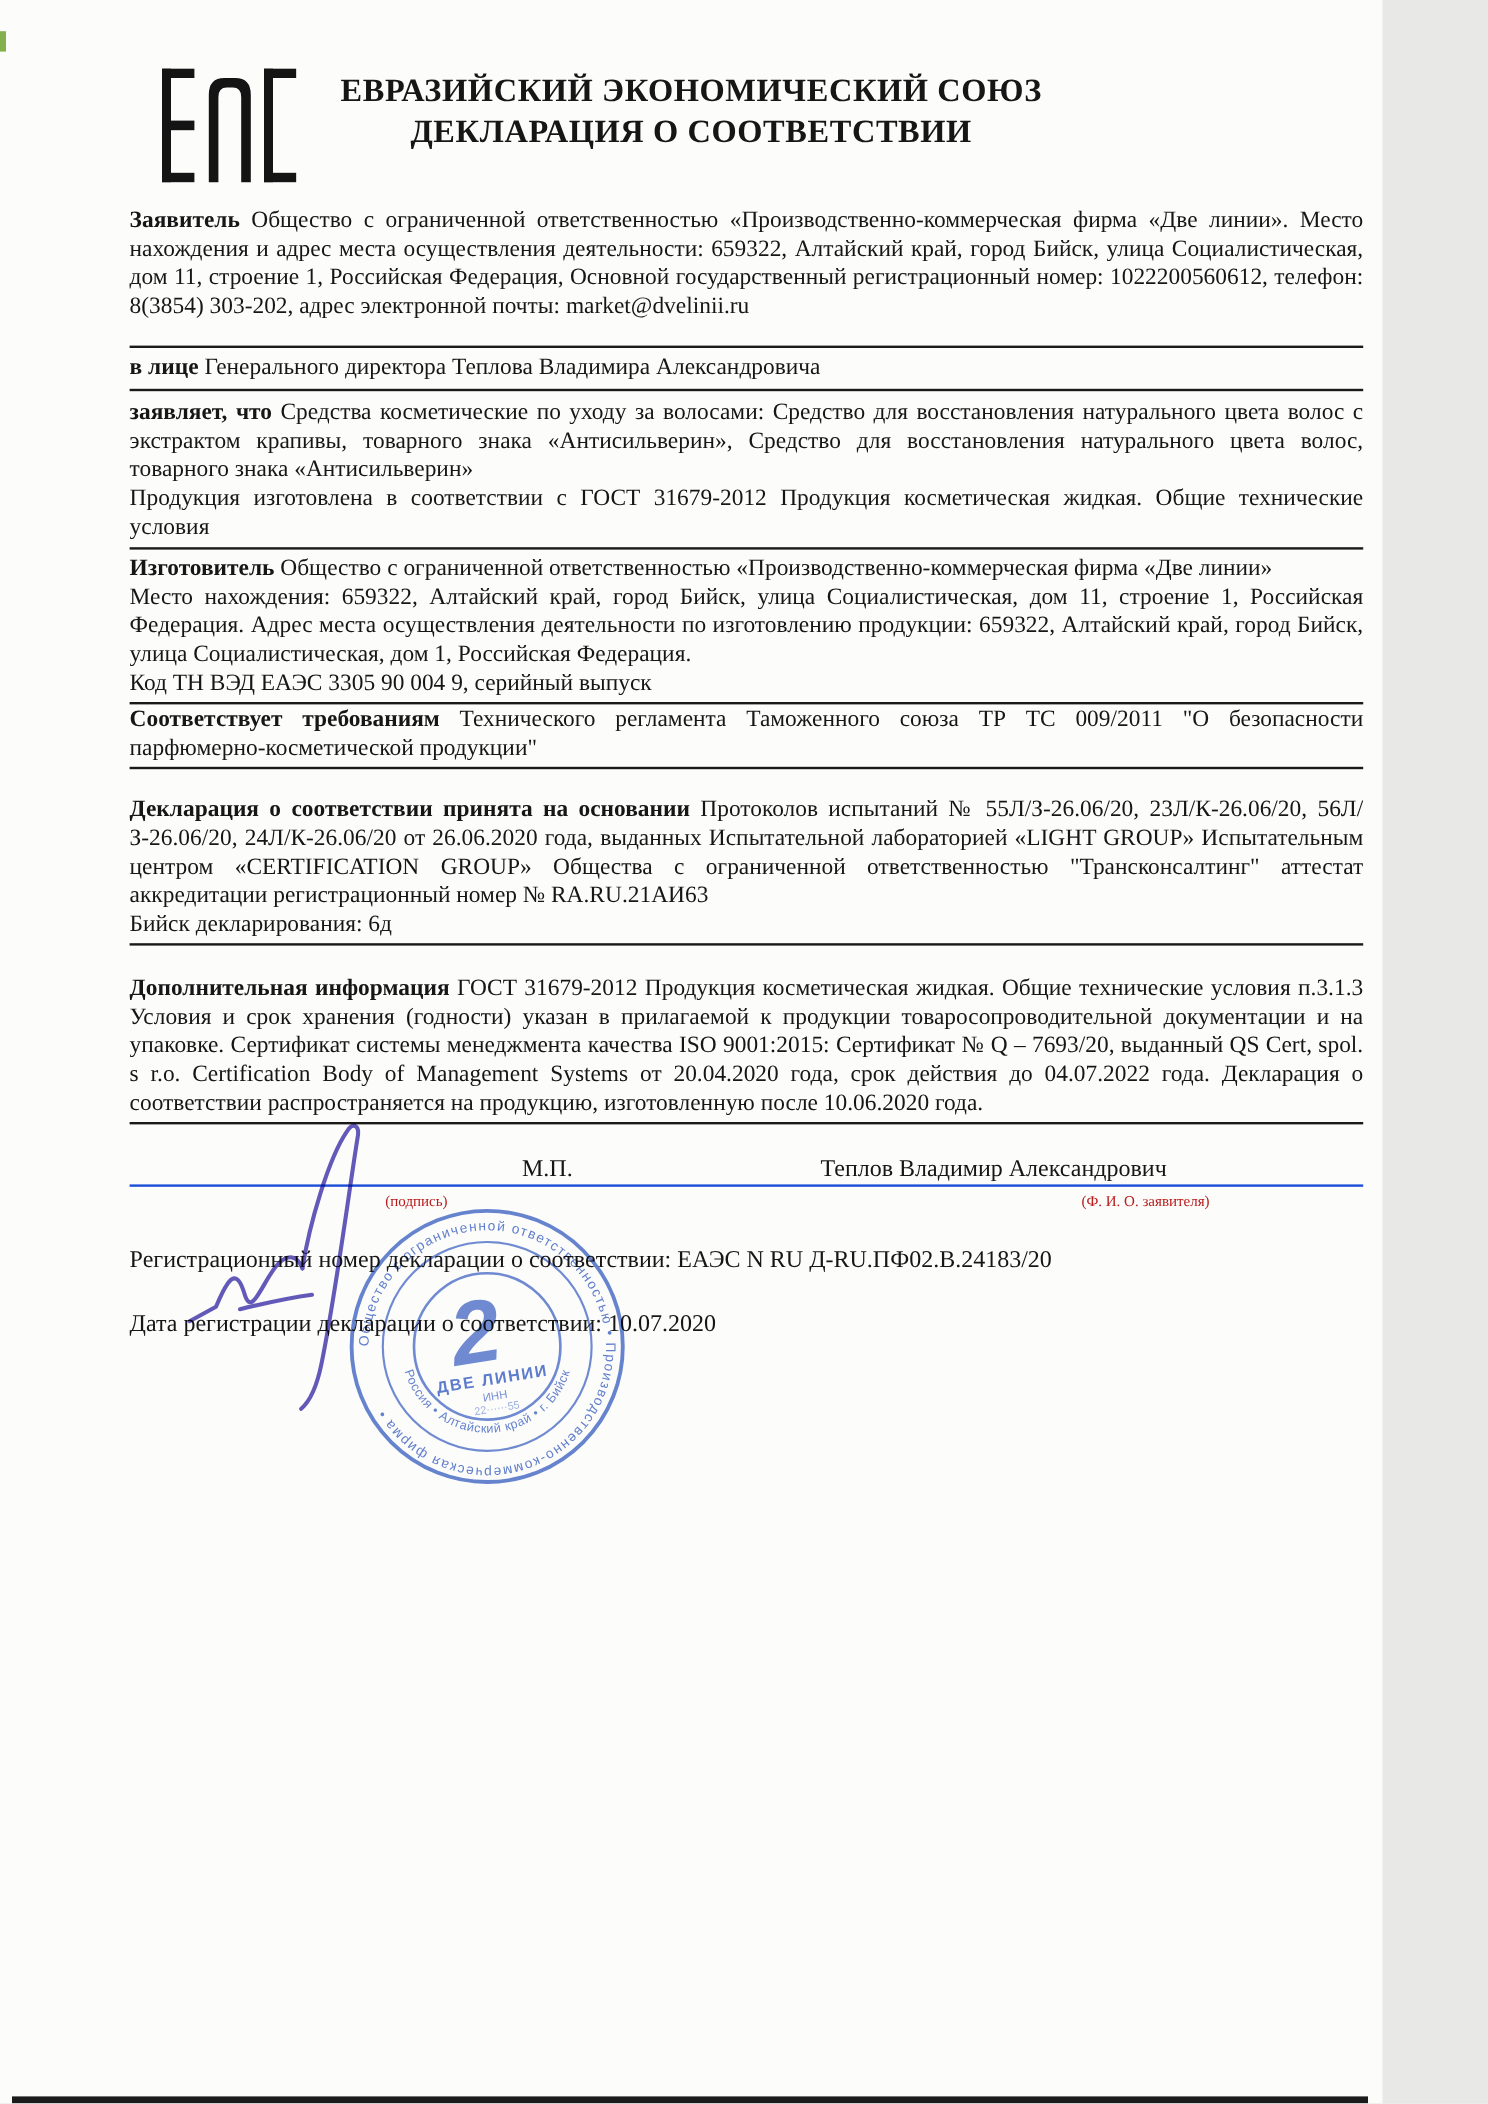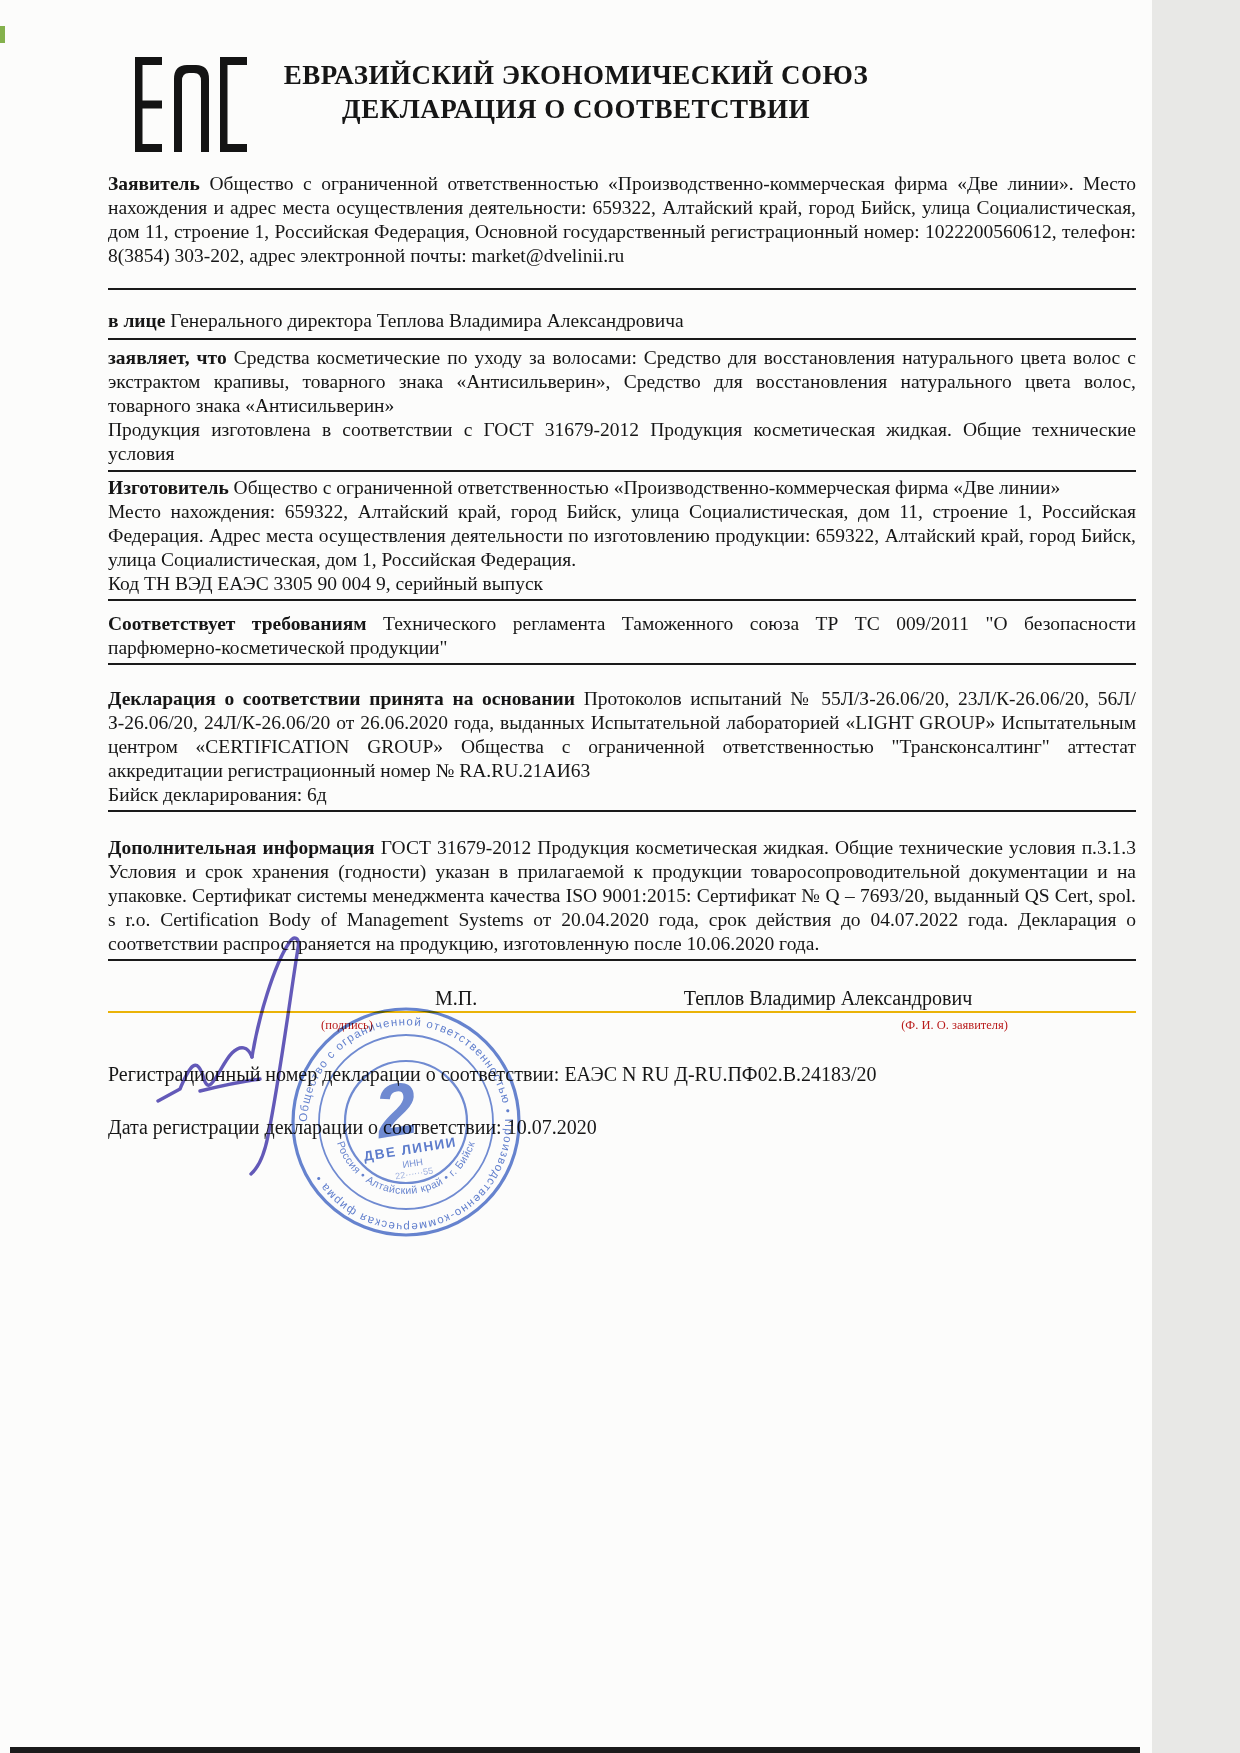--- a/index.html
+++ b/index.html
@@ -9,21 +9,21 @@
   .eac-logo{position:absolute;left:135px;top:57px;}
   .title{position:absolute;left:0;right:0;top:58px;text-align:center;font-weight:bold;
          font-size:27px;line-height:34px;letter-spacing:.5px;}
   
   .content{position:absolute;left:108px;top:172px;width:1028px;font-size:19.5px;line-height:24px;}
   .content p{margin:0;text-align:justify;}
   .lead{font-weight:bold;}
   .rule{height:2px;background:#1a1a1a;}
   .bold-line{font-weight:bold;}
   
-  .sigblock{position:relative;height:50px;border-bottom:2px solid #eab308;}
+  .sigblock{position:relative;height:50px;border-bottom:2px solid #1d4ed8;}
   .mp{position:absolute;left:327px;bottom:1px;font-size:20px;}
   .fio-name{position:absolute;left:520px;width:400px;bottom:1px;text-align:center;font-size:20px;}
   .cap{position:absolute;font-size:12.5px;color:#b91c1c;text-align:right;}
   .cap-sign{left:25px;width:240px;top:52px;}
   .cap-fio{left:560px;width:340px;top:52px;}
   .regline{font-weight:normal;font-size:20px;line-height:26px;text-align:left !important;}
   
   .stamp-svg{position:absolute;left:286px;top:1002px;mix-blend-mode:multiply;opacity:.92;pointer-events:none;}
   .sign-svg{position:absolute;left:140px;top:895px;mix-blend-mode:multiply;opacity:.95;pointer-events:none;}
   .bottom-bar{position:absolute;left:10px;right:12px;bottom:0;height:6px;background:#1b1b1b;}
@@ -54,33 +54,33 @@
   <div class="title">
     <div>ЕВРАЗИЙСКИЙ ЭКОНОМИЧЕСКИЙ СОЮЗ</div>
     <div>ДЕКЛАРАЦИЯ О СООТВЕТСТВИИ</div>
   </div>
 
   <div class="content">
 
     <p><span class="lead">Заявитель</span> <span>Общество с ограниченной ответственностью «Производственно-коммерческая фирма «Две линии». Место нахождения и адрес места осуществления деятельности: 659322, Алтайский край, город Бийск, улица Социалистическая, дом 11, строение 1, Российская Федерация, Основной государственный регистрационный номер: 1022200560612, телефон: 8(3854) 303-202, адрес электронной почты: market@dvelinii.ru</span></p>
     <div class="rule" style="margin-top:20px;"></div>
 
-    <p style="margin-top:19px;"><span class="lead">в лице</span> <span>Генерального директора Теплова Владимира Александровича</span></p>
+    <p style="margin-top:5px;"><span class="lead">в лице</span> <span>Генерального директора Теплова Владимира Александровича</span></p>
     <div class="rule" style="margin-top:5px;"></div>
 
     <p style="margin-top:6px;"><span class="lead">заявляет, что</span> <span>Средства косметические по уходу за волосами: Средство для восстановления натурального цвета волос с экстрактом крапивы, товарного знака «Антисильверин», Средство для восстановления натурального цвета волос, товарного знака «Антисильверин»</span></p>
     <p>Продукция изготовлена в соответствии с ГОСТ 31679-2012 Продукция косметическая жидкая. Общие технические условия</p>
     <div class="rule" style="margin-top:4px;"></div>
 
     <p style="margin-top:4px;"><span class="lead">Изготовитель</span> <span>Общество с ограниченной ответственностью «Производственно-коммерческая фирма «Две линии»</span></p>
     <p>Место нахождения: 659322, Алтайский край, город Бийск, улица Социалистическая, дом 11, строение 1, Российская Федерация. Адрес места осуществления деятельности по изготовлению продукции: 659322, Алтайский край, город Бийск, улица Социалистическая, дом 1, Российская Федерация.</p>
     <p>Код ТН ВЭД ЕАЭС 3305 90 004 9, серийный выпуск</p>
     <div class="rule" style="margin-top:3px;"></div>
 
-    <p style="margin-top:11px;"><span class="lead">Соответствует требованиям</span> <span>Технического регламента Таможенного союза ТР ТС 009/2011 "О безопасности парфюмерно-косметической продукции"</span></p>
+    <p style="margin-top:1px;"><span class="lead">Соответствует требованиям</span> <span>Технического регламента Таможенного союза ТР ТС 009/2011 "О безопасности парфюмерно-косметической продукции"</span></p>
     <div class="rule" style="margin-top:3px;"></div>
 
     <p style="margin-top:22px;"><span class="lead">Декларация о соответствии принята на основании</span> <span>Протоколов испытаний № 55Л/З-26.06/20, 23Л/К-26.06/20, 56Л/З-26.06/20, 24Л/К-26.06/20 от 26.06.2020 года, выданных Испытательной лабораторией «LIGHT GROUP» Испытательным центром «CERTIFICATION GROUP» Общества с ограниченной ответственностью "Трансконсалтинг" аттестат аккредитации регистрационный номер № RA.RU.21АИ63</span></p>
     <p>Бийск декларирования: 6д</p>
     <div class="rule" style="margin-top:3px;"></div>
 
     <p style="margin-top:24px;"><span class="lead">Дополнительная информация</span> <span>ГОСТ 31679-2012 Продукция косметическая жидкая. Общие технические условия п.3.1.3 Условия и срок хранения (годности) указан в прилагаемой к продукции товаросопроводительной документации и на упаковке. Сертификат системы менеджмента качества ISO 9001:2015: Сертификат № Q – 7693/20, выданный QS Cert, spol. s r.o. Certification Body of Management Systems от 20.04.2020 года, срок действия до 04.07.2022 года. Декларация о соответствии распространяется на продукцию, изготовленную после 10.06.2020 года.</span></p>
     <div class="rule" style="margin-top:3px;"></div>
 
 

